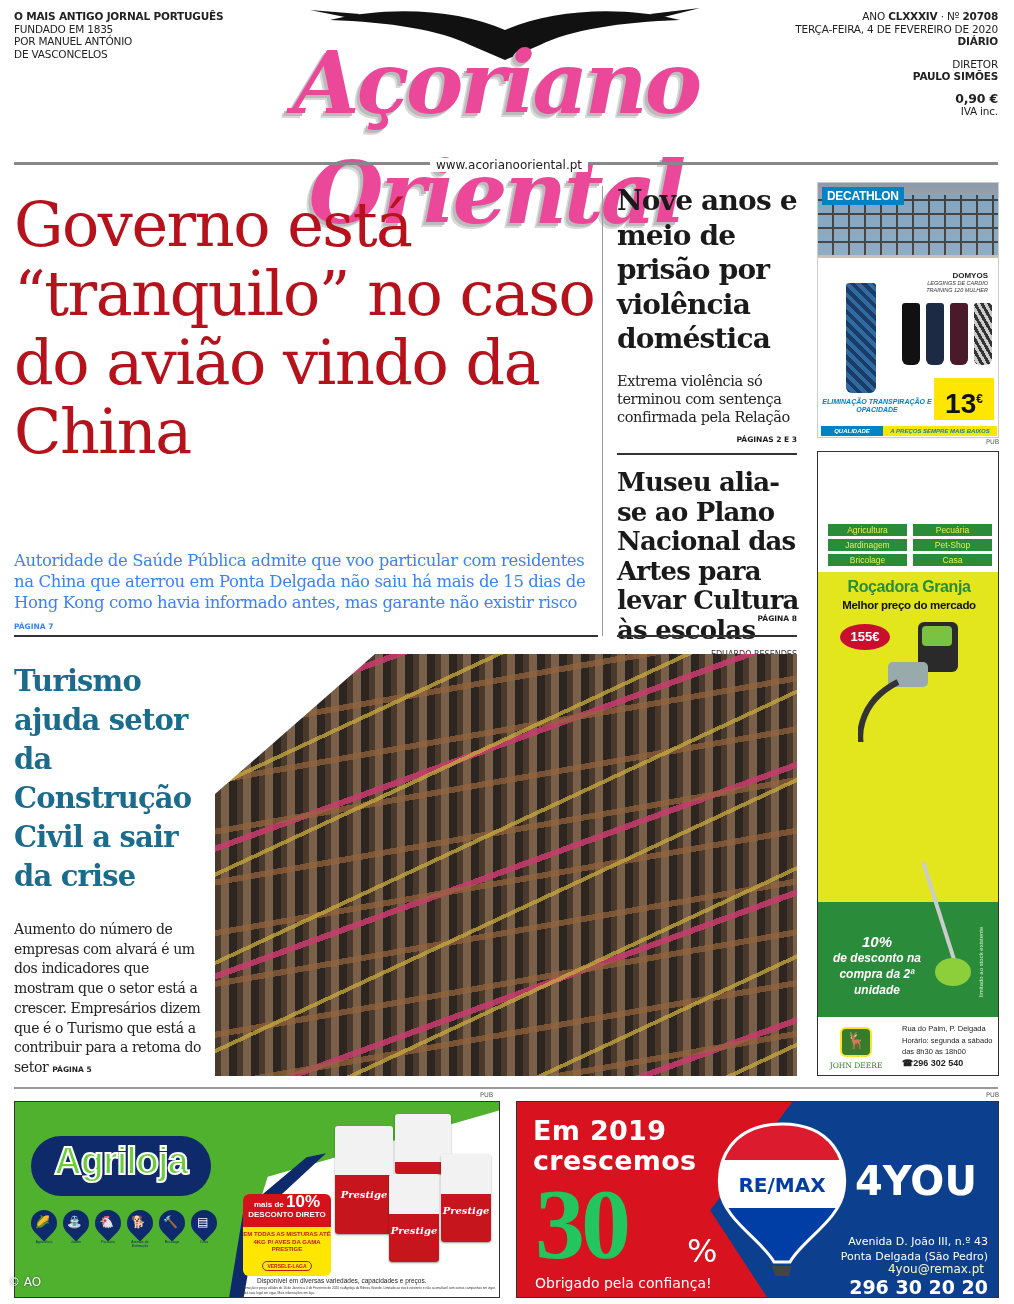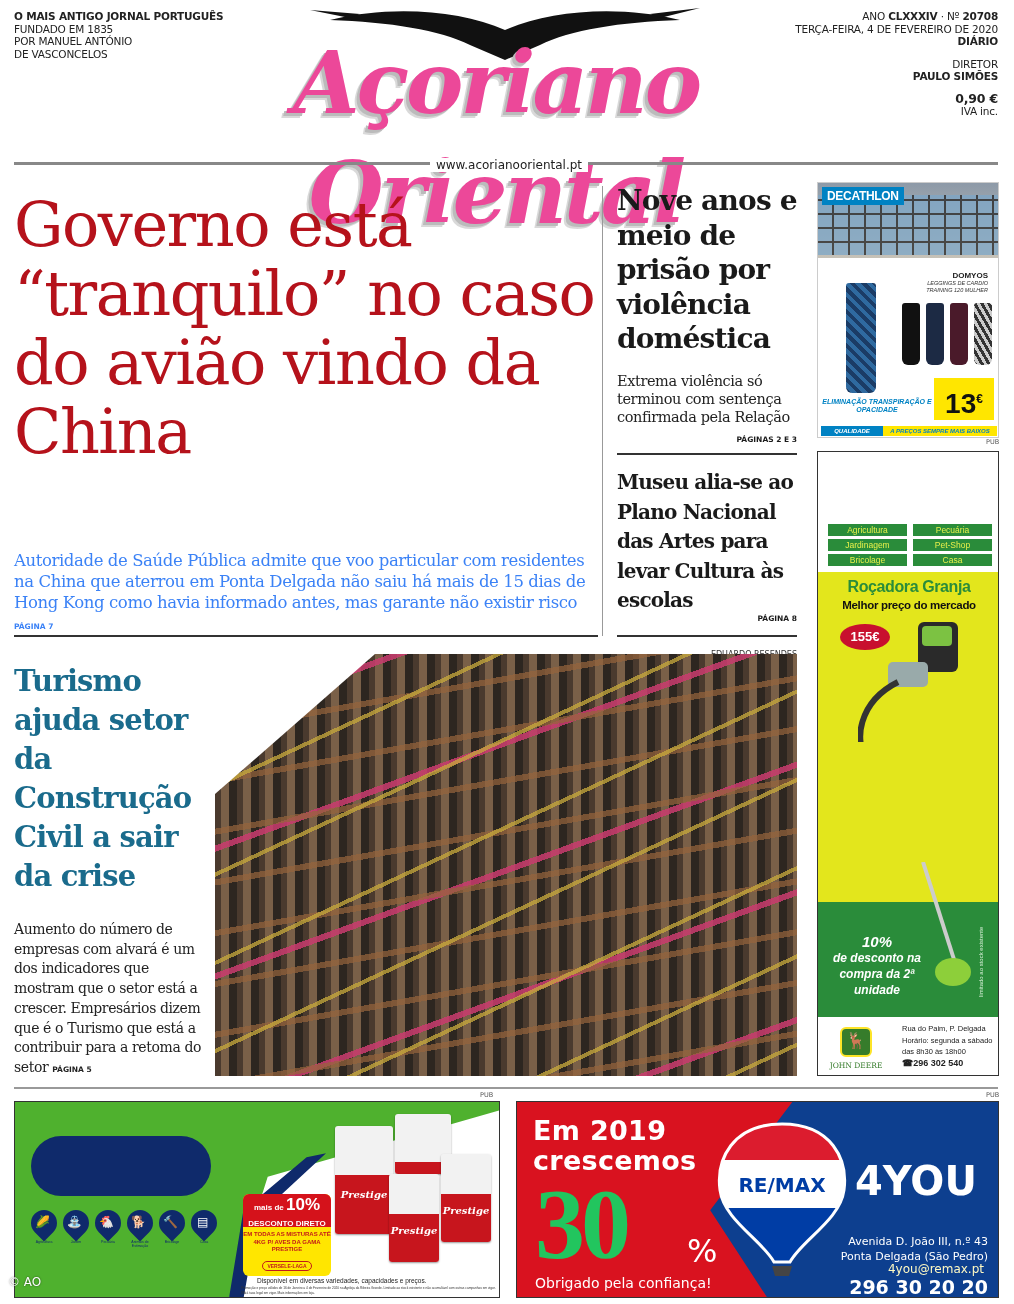--- a/index.html
+++ b/index.html
@@ -27,21 +27,21 @@
   .main-lead { left: 14px; top: 550px; width: 586px; font-family: "DejaVu Serif", serif; font-size: 16.5px; line-height: 21px; color: #3b82f6; letter-spacing: -0.4px; }
   .page-ref { font-family: "DejaVu Sans", sans-serif; font-weight: bold; font-size: 7.5px; letter-spacing: 0; }
   .hr-main { left: 14px; top: 635px; width: 584px; height: 2px; background: #333; }
 
   
   .col-divider { left: 602px; top: 186px; width: 1px; height: 450px; background: #999; }
   .story2 { left: 617px; top: 184px; width: 190px; font-family: "DejaVu Serif", serif; font-size: 28px; line-height: 34.5px; color: #1a1a1a; letter-spacing: -0.8px; }
   .story2-lead { left: 617px; top: 372px; width: 190px; font-family: "DejaVu Serif", serif; font-size: 14.5px; line-height: 18px; color: #222; letter-spacing: -0.4px; }
   .story2-ref { left: 617px; top: 435px; width: 180px; text-align: right; }
   .hr-s2 { left: 617px; top: 453px; width: 180px; height: 2px; background: #333; }
-  .story3 { left: 617px; top: 468px; width: 190px; font-family: "DejaVu Serif", serif; font-size: 20px; line-height: 29.5px; color: #1a1a1a; letter-spacing: -0.8px; }
+  .story3 { left: 617px; top: 468px; width: 190px; font-family: "DejaVu Serif", serif; font-size: 26px; line-height: 29.5px; color: #1a1a1a; letter-spacing: -0.8px; }
   .story3-ref { left: 617px; top: 614px; width: 180px; text-align: right; }
   .hr-s3 { left: 617px; top: 635px; width: 180px; height: 2px; background: #333; }
 
   
   .turismo-head { left: 14px; top: 662px; width: 195px; font-family: "DejaVu Serif", serif; font-size: 29px; line-height: 39px; color: #1a6b8c; letter-spacing: -0.8px; }
   .turismo-lead { left: 14px; top: 920px; width: 195px; font-family: "DejaVu Serif", serif; font-size: 14px; line-height: 19.7px; color: #222; letter-spacing: -0.4px; }
 
   
   .photo-credit { left: 215px; top: 642px; width: 582px; text-align: right; font-size: 8px; font-family: "DejaVu Sans", sans-serif; color: #333; margin-top: 8px; }
   .photo { left: 215px; top: 654px; width: 582px; height: 422px; overflow: hidden;
@@ -105,21 +105,21 @@
   .agri-green { position: absolute; left: 0; top: 0; width: 486px; height: 197px; background: #4fb12e; clip-path: polygon(0 0, 100% 0, 100% 4%, 52% 38%, 44% 100%, 0 100%); }
   .agri-navy { position: absolute; left: 0; top: 0; width: 486px; height: 197px; background: #0f2a6b; clip-path: polygon(60% 28%, 64% 26%, 50% 58%, 47% 100%, 44% 100%, 47% 55%); }
   .agri-pill { position: absolute; left: 16px; top: 34px; width: 180px; height: 60px; background: #0f2a6b; border-radius: 30px; }
   .agri-word { position: absolute; left: 16px; top: 38px; width: 180px; text-align: center; font-size: 38px; font-weight: bold; color: #6ccd3a; -webkit-text-stroke: 2px #fff; letter-spacing: -1px; }
   .agri-icons { position: absolute; left: 16px; top: 108px; width: 200px; display: flex; gap: 6px; }
   .agri-icon { width: 26px; text-align: center; }
   .agri-icon .pin { width: 26px; height: 26px; border-radius: 50% 50% 50% 0; background: #0f2a6b; transform: rotate(-45deg); margin: 0 auto; position: relative; }
   .agri-icon .glyph { position: absolute; left: 0; top: 4px; width: 26px; text-align: center; color: #fff; font-size: 12px; transform: rotate(45deg); }
   .agri-icon .lbl { font-size: 3.5px; color: #0f2a6b; margin-top: 4px; line-height: 4px; }
   .agri-promo { position: absolute; left: 228px; top: 92px; width: 88px; height: 82px; background: #ffe600; border-radius: 6px; overflow: hidden; text-align: center; }
-  .agri-promo .top { background: #d5121b; color: #fff; font-weight: bold; height: 33px; font-size: 8px; line-height: 16px; padding-top: 3px; }
+  .agri-promo .top { background: #d5121b; color: #fff; font-weight: bold; height: 33px; font-size: 8px; line-height: 10px; padding-top: 3px; }
   .agri-promo .top .pct { font-size: 17px; }
   .agri-promo .mid { color: #c21a1a; font-weight: bold; font-size: 6px; line-height: 7.5px; padding-top: 4px; }
   .agri-promo .vl { display: inline-block; margin-top: 3px; border: 1.5px solid #c21a1a; border-radius: 8px; font-size: 5px; padding: 1px 4px; color: #c21a1a; font-weight: bold; }
   .agri-bags { position: absolute; left: 320px; top: 12px; width: 160px; height: 150px; }
   .bag { position: absolute; background: linear-gradient(180deg,#f2f2f2 0 45%, #c7151d 45% 100%); border-radius: 3px; box-shadow: 0 1px 2px rgba(0,0,0,.4); }
   .bag .pr { position: absolute; left: 0; right: 0; top: 58%; text-align: center; color: #fff; font-family: "DejaVu Serif", serif; font-style: italic; font-weight: bold; font-size: 10px; }
   .agri-avail { position: absolute; left: 242px; top: 175px; font-size: 6.5px; color: #222; }
   .agri-fine { position: absolute; left: 226px; top: 184px; width: 256px; font-size: 3.2px; line-height: 4.5px; color: #333; }
   .copyright { left: 8px; top: 1275px; font-size: 12px; color: #fff; text-shadow: 0 0 2px rgba(0,0,0,.6); font-family: "DejaVu Sans", sans-serif; }
 
@@ -255,20 +255,21 @@
 </div>
 
 <div class="abs rule-bottom"></div>
 <div class="abs pub-label pub1">PUB</div>
 <div class="abs pub-label pub2">PUB</div>
 
 <div class="abs ad-agri">
   <div class="agri-green"></div>
   <div class="agri-navy"></div>
   <div class="agri-pill"></div>
+  <div class="agri-word">Agriloja</div>
   <div class="agri-icons">
     <div class="agri-icon">
         <div class="pin">
           <span class="glyph">🌽</span>
         </div>
         <div class="lbl">Agricultura</div>
       </div>
     <div class="agri-icon">
         <div class="pin">
           <span class="glyph">⛲</span>

